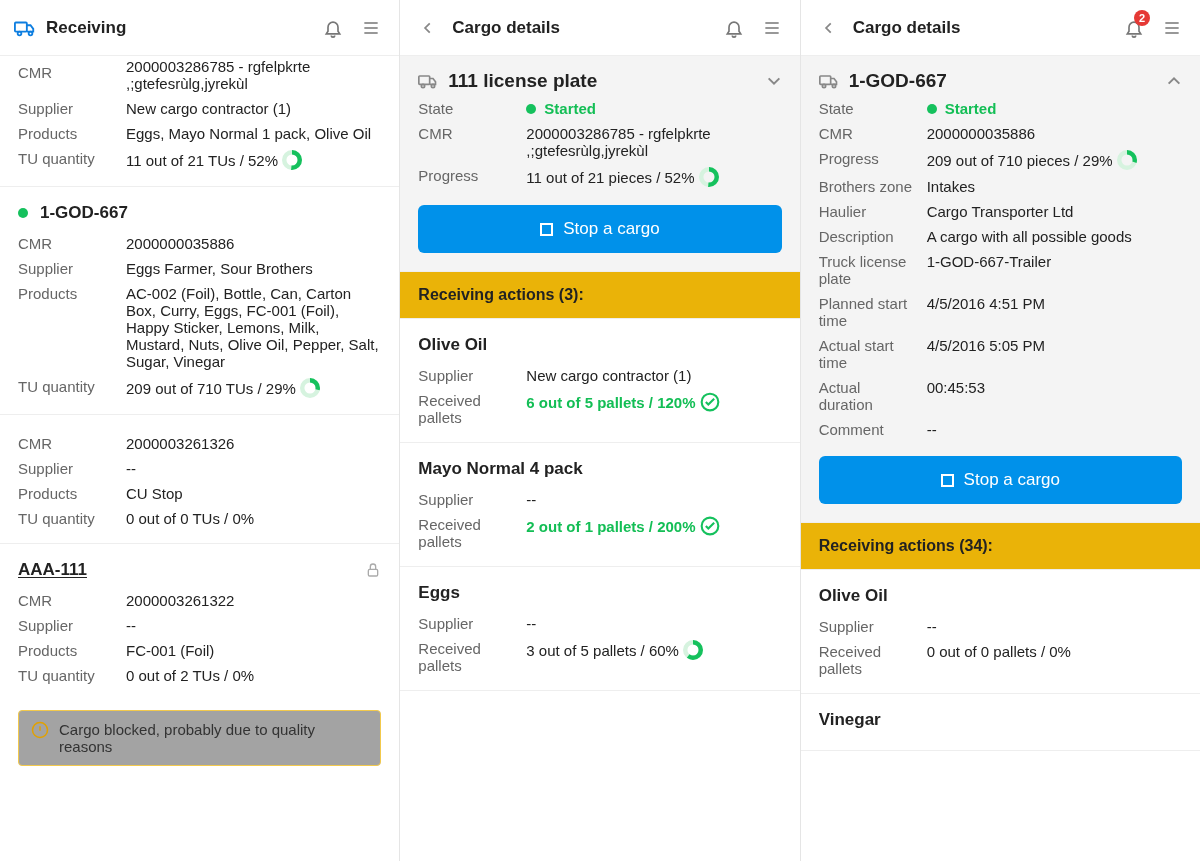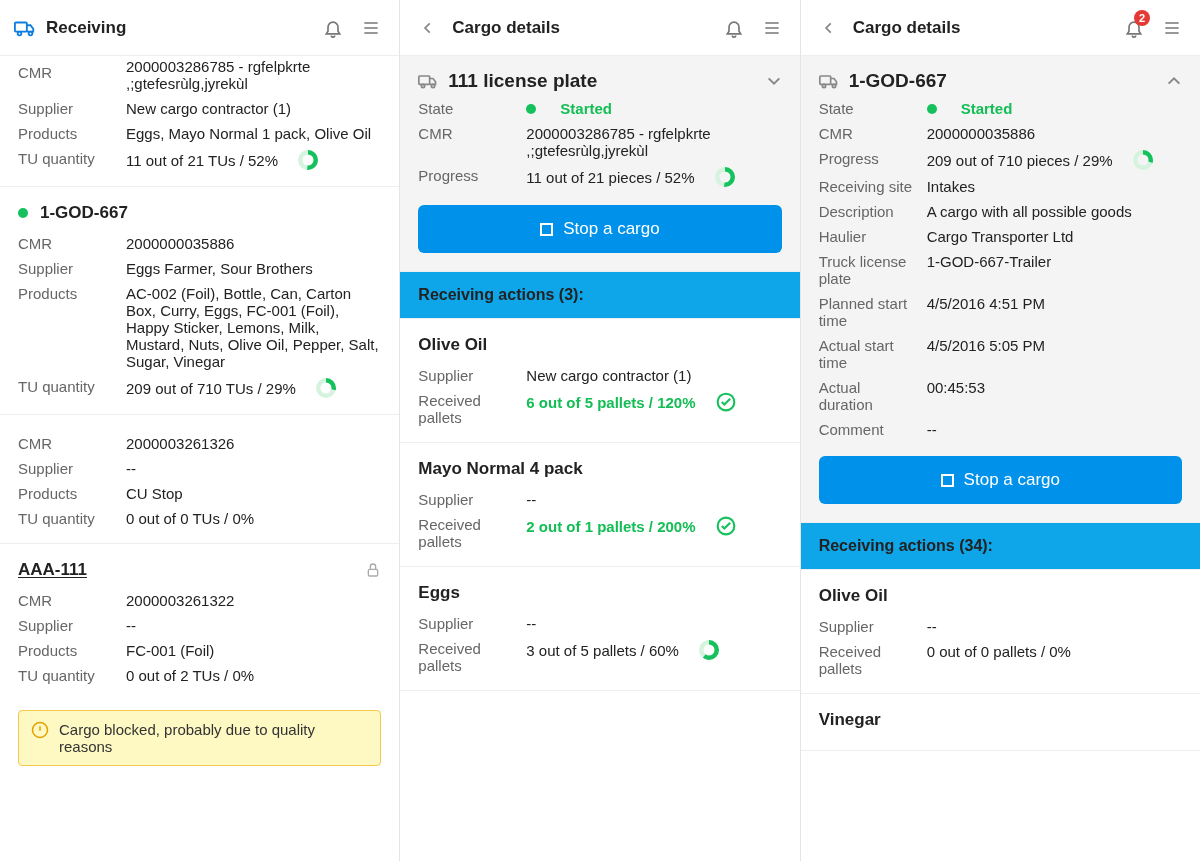--- a/index.html
+++ b/index.html
@@ -14,30 +14,30 @@
   .back-chev { width: 28px; display: flex; align-items: center; justify-content: center; color: #888; cursor: pointer; }
   svg { display: block; }
   .body { flex: 1; overflow-y: auto; }
   .card { border-bottom: 1px solid #eee; padding: 12px 18px 16px; }
   .card-title-row { display: flex; align-items: center; gap: 8px; min-height: 28px; }
   .card-title { font-weight: 700; font-size: 17px; flex: 1; }
   .dot-green { width: 10px; height: 10px; border-radius: 50%; background: #15c15d; display: inline-block; margin-right: 4px; }
   .kv { display: flex; padding-top: 8px; gap: 8px; align-items: flex-start; }
   .kv .k { width: 100px; color: #666; font-size: 15px; flex-shrink: 0; }
   .kv .v { flex: 1; color: #222; font-size: 15px; }
-  .kv .v.flex { display: flex; align-items: center; gap: 20px; text-align: center; }
+  .kv .v.flex { display: flex; align-items: center; gap: 4px; text-align: center; }
   .green { color: #13be55; font-weight: 600; }
-  .section-head { background: #0ea5e9; padding: 14px 18px; font-weight: 700; font-size: 16px; border-bottom: 1px solid #eee; }
+  .section-head { background: #eab308; padding: 14px 18px; font-weight: 700; font-size: 16px; border-bottom: 1px solid #eee; }
   .expand-card { background: #f4f4f4; border-bottom: 1px solid #eee; padding: 14px 18px 18px; }
   .expand-head { display: flex; align-items: center; gap: 10px; }
   .expand-head .title { font-weight: 700; font-size: 19px; flex: 1; }
   .btn { width: 100%; background: #0091ea; color: #fff; border: none; padding: 14px 10px; font-size: 17px; font-weight: 500; display: flex; align-items: center; justify-content: center; gap: 10px; cursor: pointer; margin-top: 18px; border-radius: 6px; }
   .btn .sq { width: 13px; height: 13px; border: 2px solid #fff; }
   .ring { width: 20px; height: 20px; }
-  .warn { margin: 10px 18px 12px; border: 1px solid #f2c94c; background: #fef9c3; border-radius: 4px; padding: 10px 12px; display: flex; gap: 10px; color: #333; font-size: 15px; }
+  .warn { margin: 10px 18px 12px; border: 1px solid #f2c94c; background: #a3a3a3; border-radius: 4px; padding: 10px 12px; display: flex; gap: 10px; color: #333; font-size: 15px; }
   .badge { position: absolute; top: -4px; right: -2px; background: #e53935; color: #fff; border-radius: 8px; min-width: 16px; height: 16px; font-size: 11px; font-weight: 700; display: flex; align-items: center; justify-content: center; padding: 0 4px; }
   .chev-toggle { color: #888; }
   .lock { color: #aaa; }
   .under { text-decoration: underline; text-underline-offset: 2px; }
 </style>
 </head>
 <body>
 
 <div class="cols">
 
@@ -377,30 +377,30 @@
                 <span>209 out of 710 pieces / 29%</span>
                 <span>
                   <svg class="ring" viewBox="0 0 36 36">
                     <circle cx="18" cy="18" r="14" fill="none" stroke="#d6f3df" stroke-width="8"></circle>
                     <circle cx="18" cy="18" r="14" fill="none" stroke="#15c15d" stroke-width="8" stroke-dasharray="26 88" transform="rotate(-90 18 18)"></circle>
                   </svg>
                 </span>
               </div>
             </div>
             <div class="kv">
-              <div class="k">Receiving site</div>
+              <div class="k">Brothers zone</div>
               <div class="v flex">Intakes</div>
+            </div>
+            <div class="kv">
+              <div class="k">Haulier</div>
+              <div class="v flex">Cargo Transporter Ltd</div>
             </div>
             <div class="kv">
               <div class="k">Description</div>
               <div class="v flex">A cargo with all possible goods</div>
-            </div>
-            <div class="kv">
-              <div class="k">Haulier</div>
-              <div class="v flex">Cargo Transporter Ltd</div>
             </div>
             <div class="kv">
               <div class="k">Truck license plate</div>
               <div class="v flex">1-GOD-667-Trailer</div>
             </div>
             <div class="kv">
               <div class="k">Planned start time</div>
               <div class="v flex">4/5/2016 4:51 PM</div>
             </div>
             <div class="kv">

